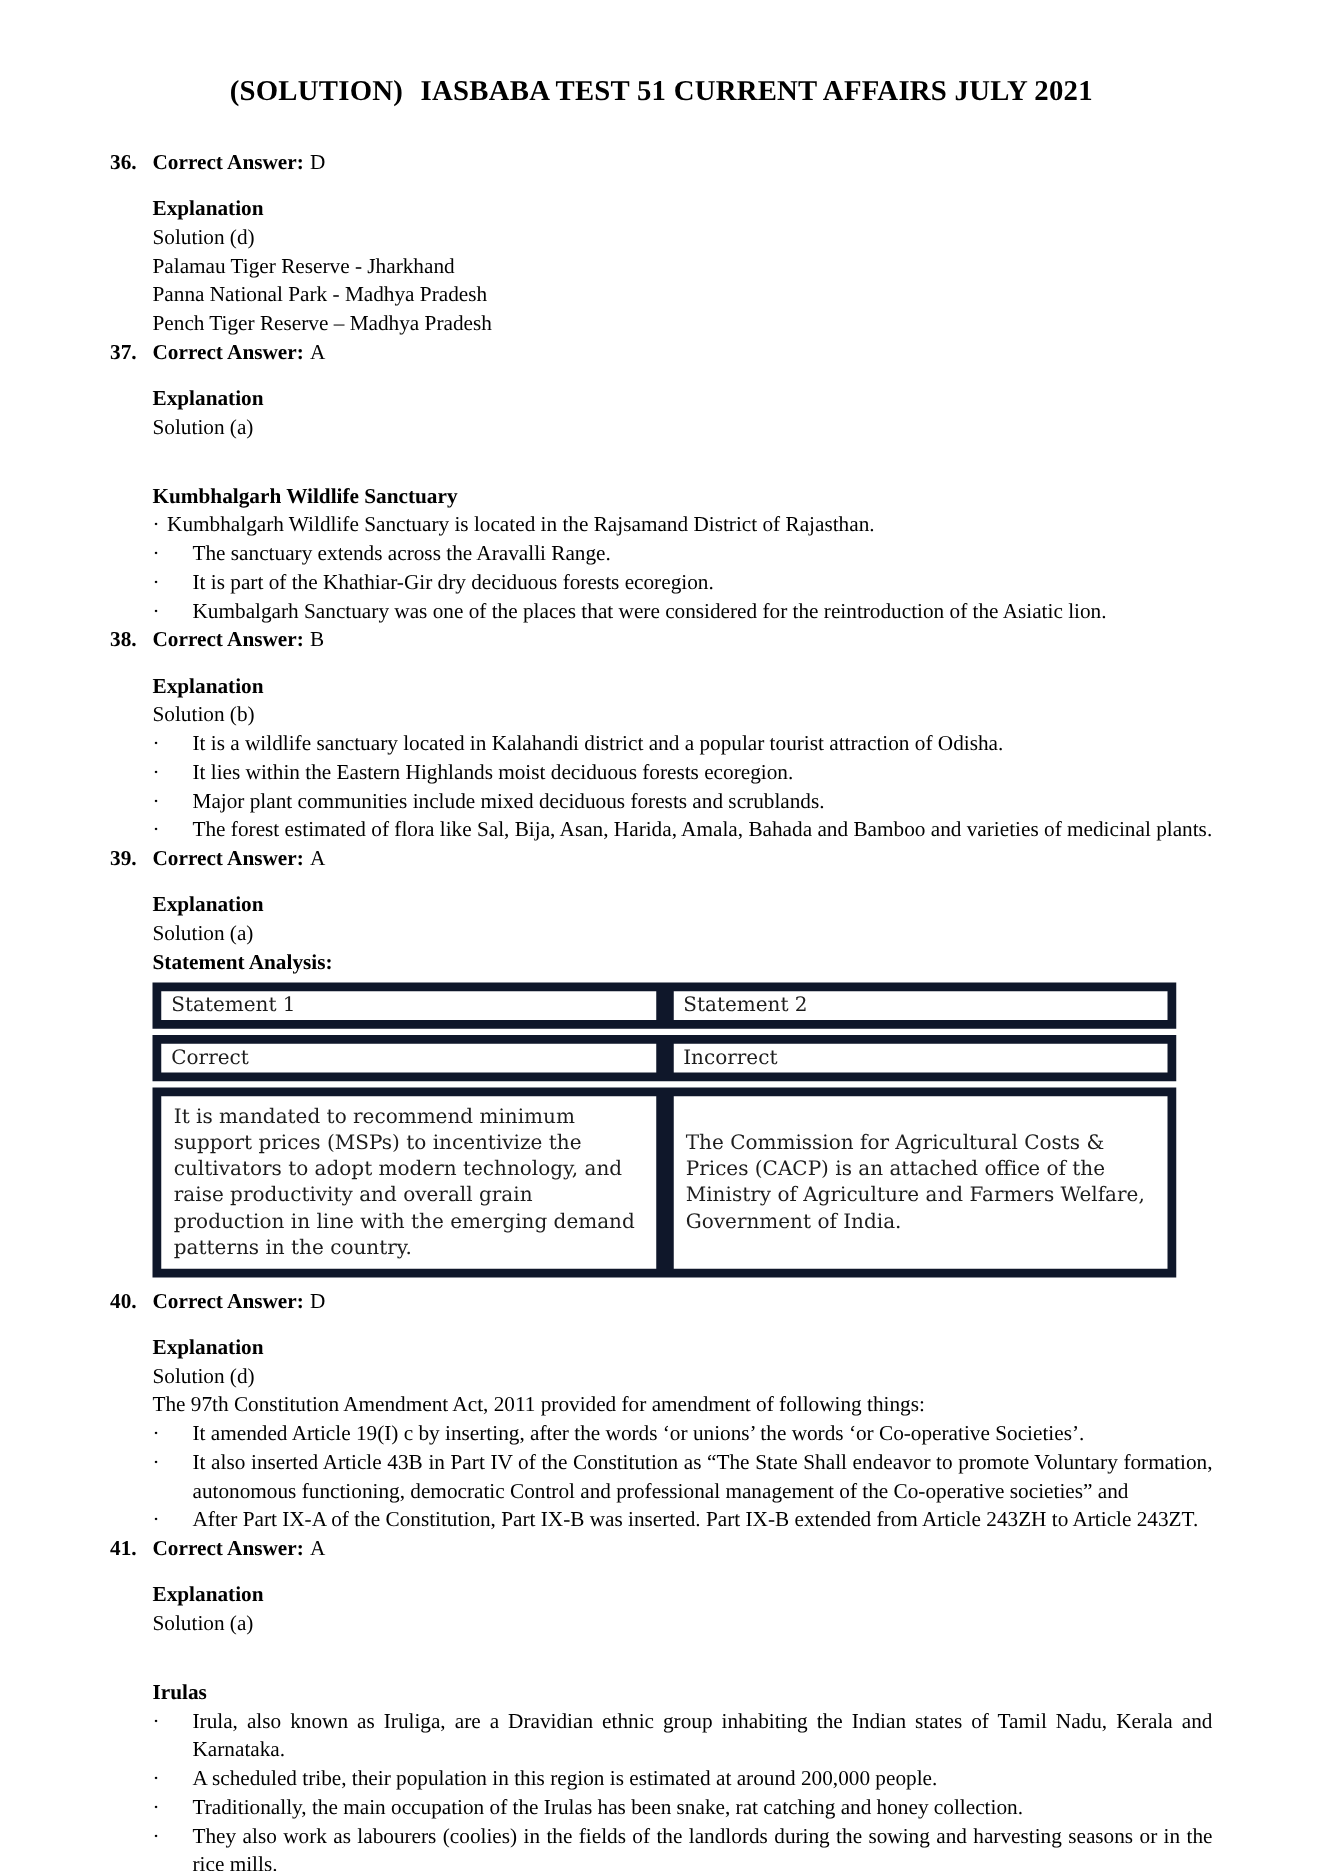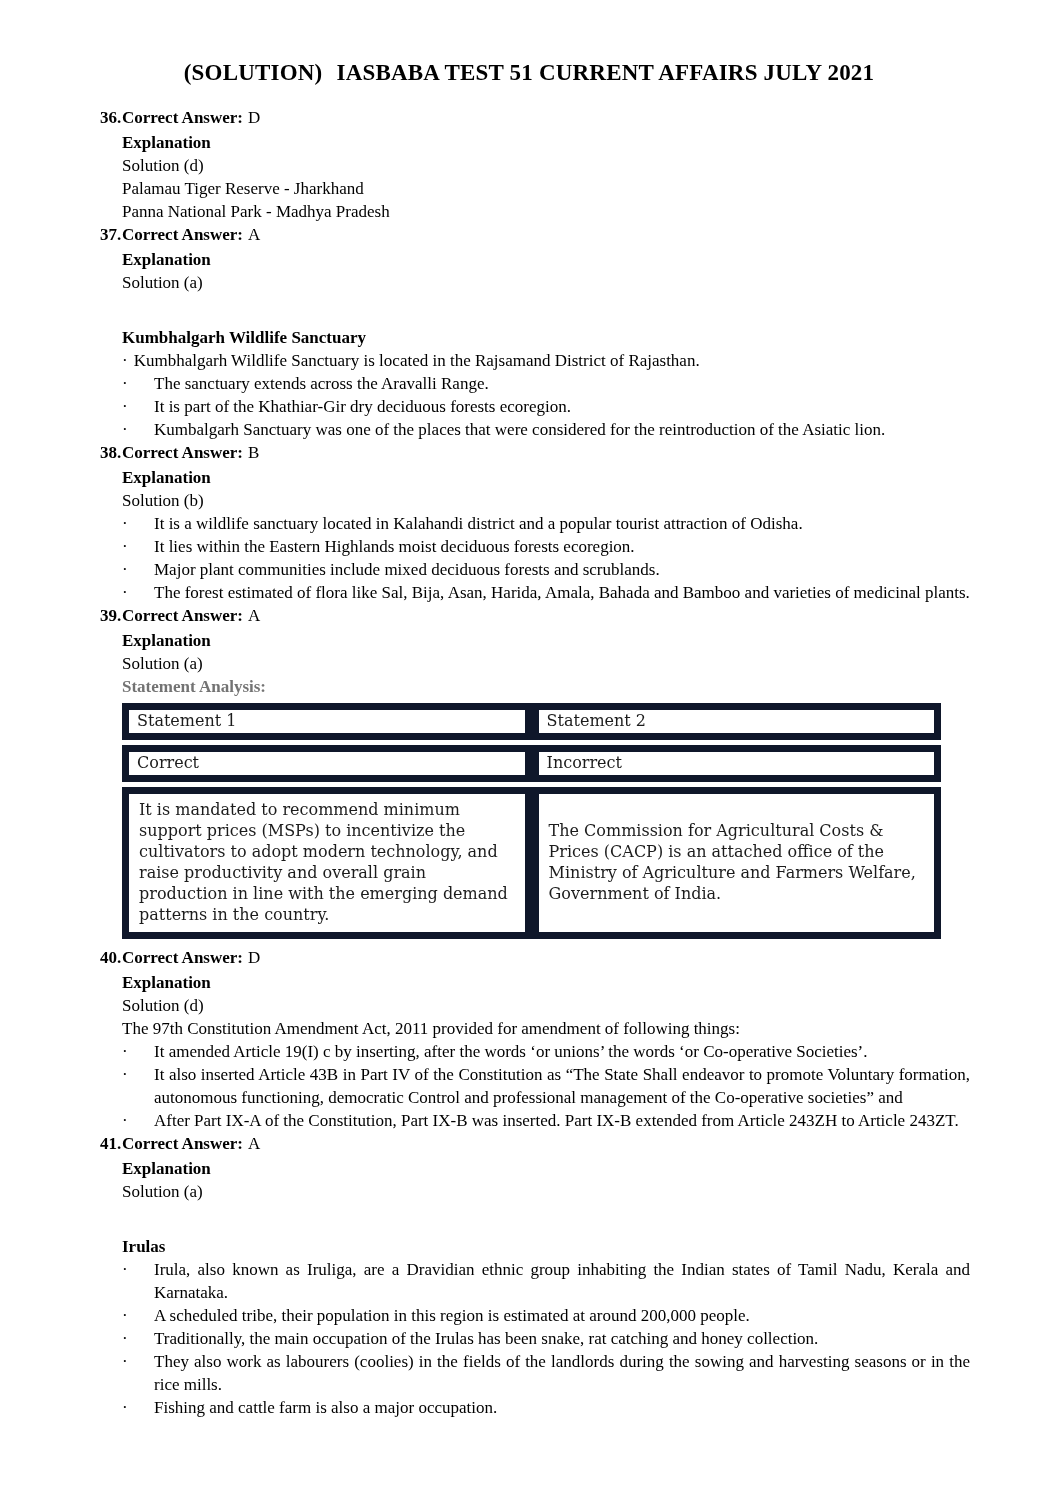--- a/index.html
+++ b/index.html
@@ -10,30 +10,30 @@
     background: #ffffff;
     padding: 60px 88px 40px 88px;
     font-family: "Liberation Serif", serif;
     color: #000000;
     overflow: hidden;
   }
   .title {
     text-align: center;
     font-weight: 700;
     font-size: 23px;
-    margin: 0 0 20px 0;
+    margin: 0 0 32px 0;
     letter-spacing: 0.2px;
   }
   .title .tp { margin-right: 14px; }
   .question { position: relative; padding-left: 34px; font-size: 17px; line-height: 23px; }
-  .q-num { position: absolute; left: 12px; top: 0; font-weight: 700; }
+  .q-num { position: absolute; left: 0; top: 0; font-weight: 700; }
   .b { font-weight: 700; }
-  .exp { margin-top: 2px; }
+  .exp { margin-top: 14px; }
   .ans { margin-left: 5px; }
-  .red { color: #737373; }
+  .red { color: #000000; }
   .heading { font-weight: 700; margin-top: 32px; }
   .bullet { display: flex; }
   .bullet .dot { flex: 0 0 32px; }
   .bullet .btext { flex: 1 1 auto; text-align: justify; }
   .dot-inline { margin-right: 6px; }
   .stmt-table {
     border-collapse: separate;
     border-spacing: 0 5px;
     width: 96.6%;
     font-family: "DejaVu Serif", serif;
@@ -59,20 +59,21 @@
   <h1 class="title"><span class="tp">(SOLUTION)</span><span>IASBABA TEST 51 CURRENT AFFAIRS JULY 2021</span></h1>
 
   <section class="question">
     <div class="q-head">
       <span class="q-num">36.</span><span class="b">Correct Answer:</span><span class="ans">D</span>
     </div>
     <div class="b exp">Explanation</div>
     <div class="line">Solution (d)</div>
     <div class="line">Palamau Tiger Reserve - Jharkhand</div>
     <div class="line">Panna National Park - Madhya Pradesh</div>
+    <div class="line">Pench Tiger Reserve – Madhya Pradesh</div>
   </section>
 
   <section class="question">
     <div class="q-head">
       <span class="q-num">37.</span><span class="b">Correct Answer:</span><span class="ans">A</span>
     </div>
     <div class="b exp">Explanation</div>
     <div class="line">Solution (a)</div>
     <div class="heading">Kumbhalgarh Wildlife Sanctuary</div>
     <div class="line"><span class="dot-inline">·</span><span>Kumbhalgarh Wildlife Sanctuary is located in the Rajsamand District of Rajasthan.</span></div>

